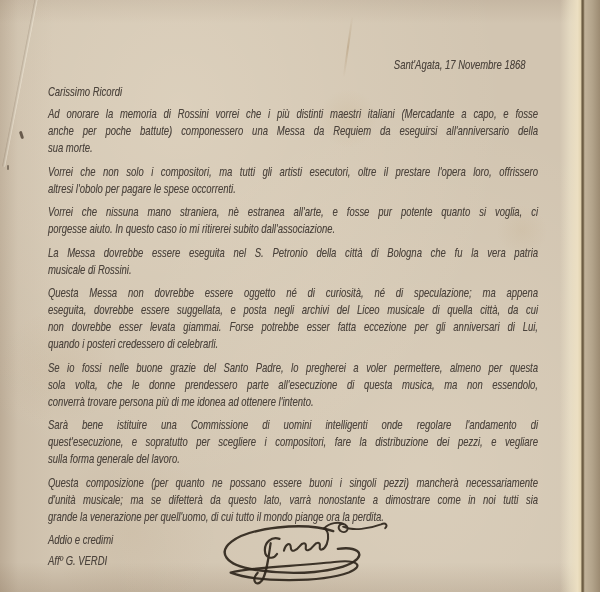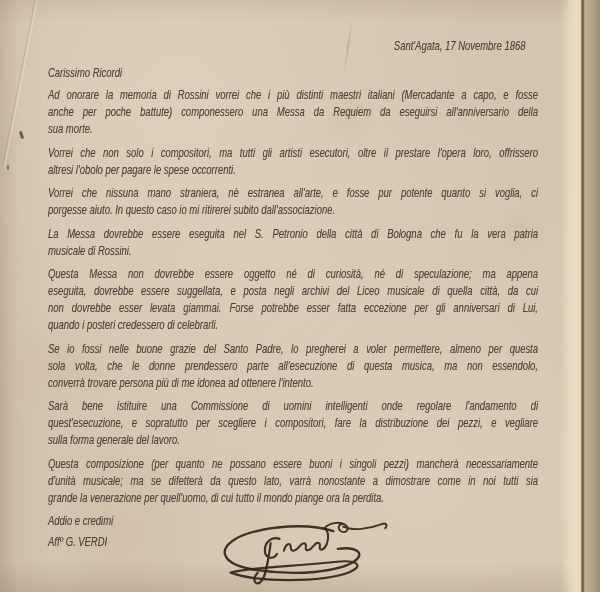--- a/index.html
+++ b/index.html
@@ -41,21 +41,21 @@
     background:linear-gradient(180deg, rgba(0,0,0,0), rgba(150,115,70,0.30), rgba(0,0,0,0));
   }
   .speck1 {
     position:absolute; left:20px; top:131px; width:3px; height:8px;
     background:#554739; border-radius:2px; transform:rotate(-18deg); opacity:0.85;
   }
   .speck2 {
     position:absolute; left:7px; top:165px; width:2px; height:5px;
     background:rgba(70,58,45,0.55); border-radius:2px;
   }
-  .content { position:absolute; left:48px; top:37px; width:552px; }
+  .content { position:absolute; left:48px; top:56px; width:552px; }
   .text-block {
     width:700px; transform:scaleX(0.7); transform-origin:0 0;
     font-style:italic; font-size:13.5px; line-height:17px;
     color:#4b433c; text-shadow:0.2px 0.2px 0.6px rgba(75,67,60,0.35);
   }
   .dateline { text-align:right; padding-right:18px; margin:0 0 10px 0; }
   .salutation { margin:0 0 5px 0; }
   .para { margin:0 0 6.5px 0; }
   .line { text-align:justify; text-align-last:justify; }
   .line.last { text-align-last:left; }

